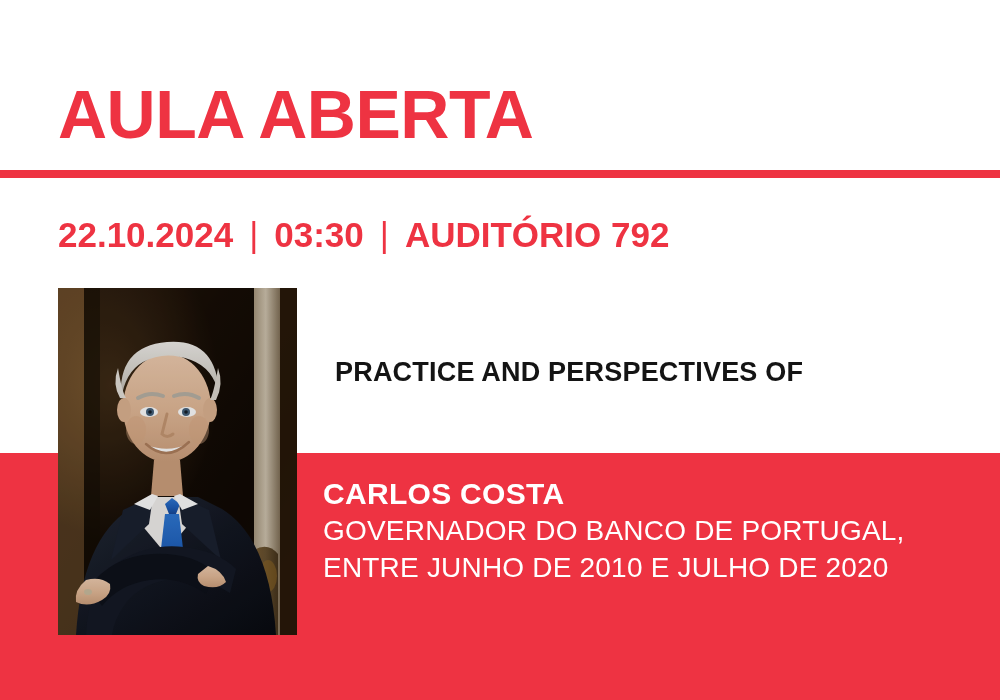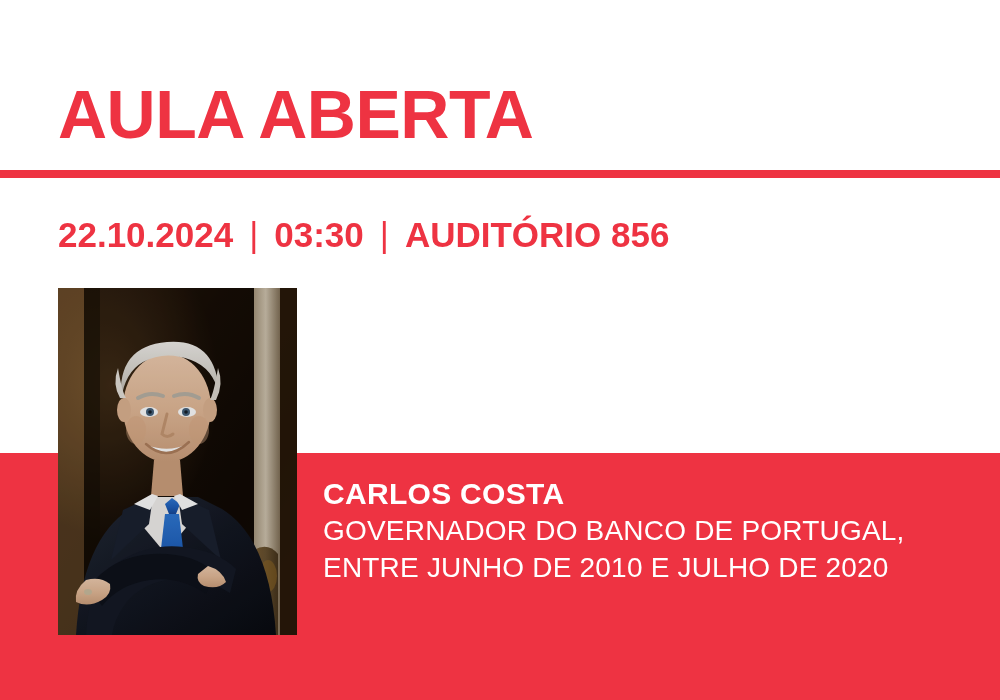--- a/index.html
+++ b/index.html
@@ -130,21 +130,21 @@
 
   <div class="header-title">AULA ABERTA</div>
 
   <div class="header-rule"></div>
 
   <div class="header-meta">
     <span>22.10.2024</span>
     <span class="meta-sep">|</span>
     <span>03:30</span>
     <span class="meta-sep">|</span>
-    <span>AUDITÓRIO 856</span>
+    <span>AUDITÓRIO 792</span>
   </div>
 
   <div class="red-panel"></div>
 
   <div class="photo">
     <svg width="239" height="347" viewBox="0 0 239 347">
       <defs>
         <linearGradient id="bgWall" x1="0" y1="0" x2="1" y2="1">
           <stop offset="0%" stop-color="#4a2f1b"></stop>
           <stop offset="35%" stop-color="#241609"></stop>
@@ -246,20 +246,21 @@
       <ellipse cx="141" cy="142" rx="10" ry="14" fill="#d9a983" opacity="0.45"></ellipse>
 
       <path d="M94 206 l-18 10 l16 6 l8 -14 z" fill="#ffffff"></path>
       <path d="M122 206 l18 10 l-16 6 l-8 -14 z" fill="#ffffff"></path>
 
       <rect x="0" y="0" width="239" height="347" fill="#000000" opacity="0.12"></rect>
     </svg>
   </div>
 
   <div class="talk-title">
+    <span class="line">PRACTICE AND PERSPECTIVES OF</span>
   </div>
 
   <div class="speaker">
     <span class="speaker-name">CARLOS COSTA</span>
     <span class="speaker-role-line">GOVERNADOR DO BANCO DE PORTUGAL,</span>
     <span class="speaker-role-line">ENTRE JUNHO DE 2010 E JULHO DE 2020</span>
   </div>
 
 </div>
 

